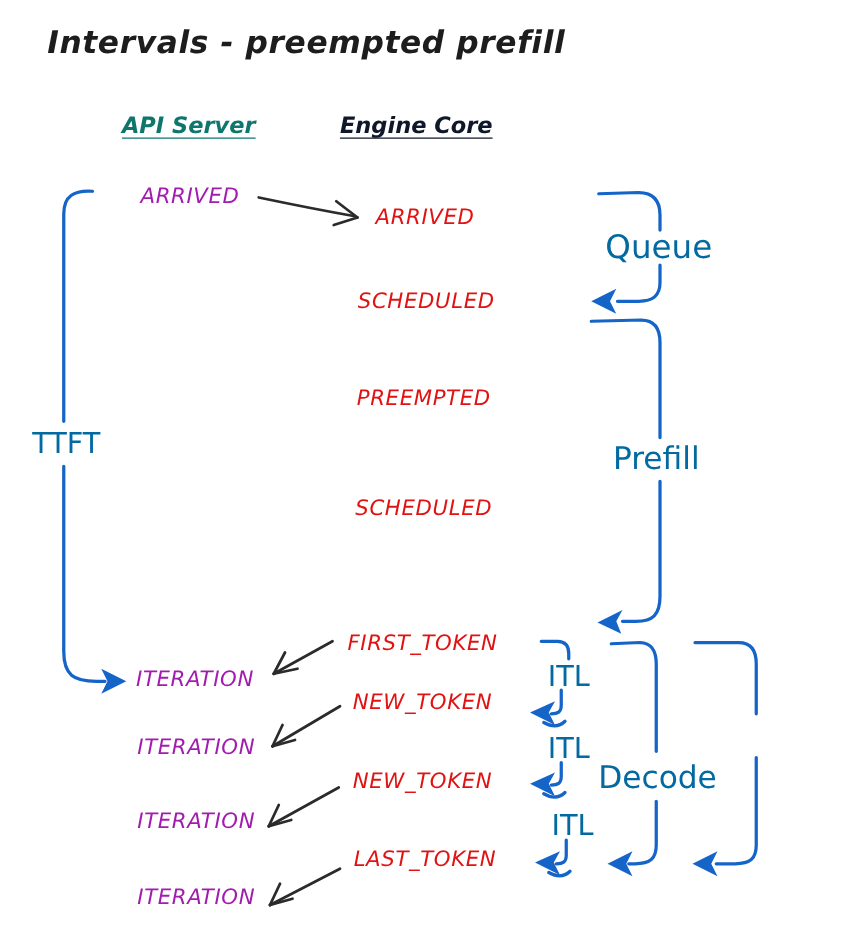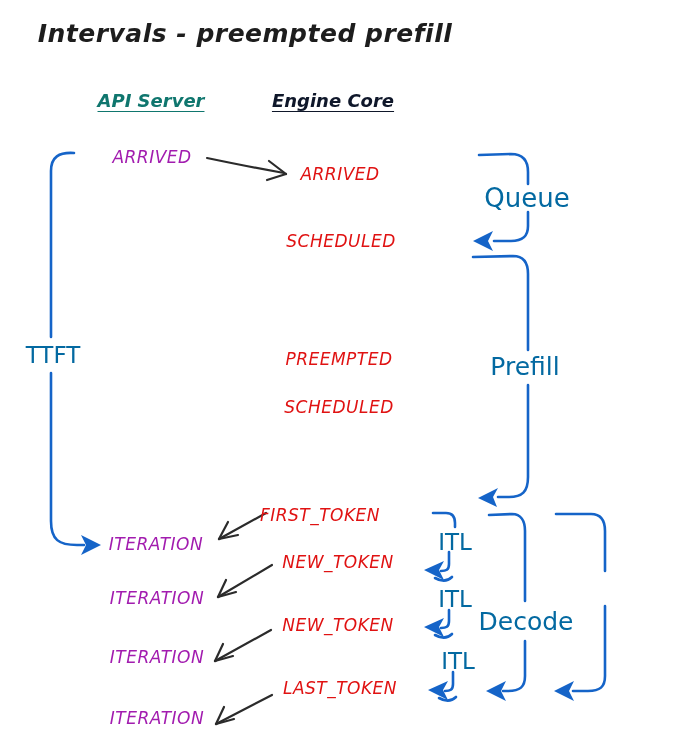--- a/index.html
+++ b/index.html
@@ -113,23 +113,23 @@
   <div class="txt hand colhdr hdr-red" style="left:333px;top:90px;">Engine Core</div>
 
   <div class="txt hand event ev-orange" style="left:152px;top:147px;">ARRIVED</div>
   <div class="txt hand event ev-orange" style="left:156px;top:534px;">ITERATION</div>
   <div class="txt hand event ev-orange" style="left:157px;top:588px;">ITERATION</div>
   <div class="txt hand event ev-orange" style="left:157px;top:647px;">ITERATION</div>
   <div class="txt hand event ev-orange" style="left:157px;top:708px;">ITERATION</div>
 
   <div class="txt hand event ev-red" style="left:340px;top:164px;">ARRIVED</div>
   <div class="txt hand event ev-red" style="left:341px;top:231px;">SCHEDULED</div>
-  <div class="txt hand event ev-red" style="left:339px;top:309px;margin-top:40px;">PREEMPTED</div>
+  <div class="txt hand event ev-red" style="left:339px;top:309px;">PREEMPTED</div>
   <div class="txt hand event ev-red" style="left:339px;top:397px;">SCHEDULED</div>
-  <div class="txt hand event ev-red" style="left:320px;top:505px;text-align:center;">FIRST_TOKEN</div>
+  <div class="txt hand event ev-red" style="left:338px;top:505px;text-align:center;">FIRST_TOKEN</div>
   <div class="txt hand event ev-red" style="left:338px;top:552px;">NEW_TOKEN</div>
   <div class="txt hand event ev-red" style="left:338px;top:615px;">NEW_TOKEN</div>
   <div class="txt hand event ev-red" style="left:340px;top:678px;">LAST_TOKEN</div>
 
   <div class="txt blue b23" style="left:53px;top:342px;">TTFT</div>
   <div class="txt blue b26" style="left:527px;top:183px;">Queue</div>
   <div class="txt blue b25" style="left:525px;top:352px;">Prefill</div>
   <div class="txt blue b23" style="left:455px;top:529px;">ITL</div>
   <div class="txt blue b23" style="left:455px;top:586px;">ITL</div>
   <div class="txt blue b23" style="left:458px;top:648px;">ITL</div>

